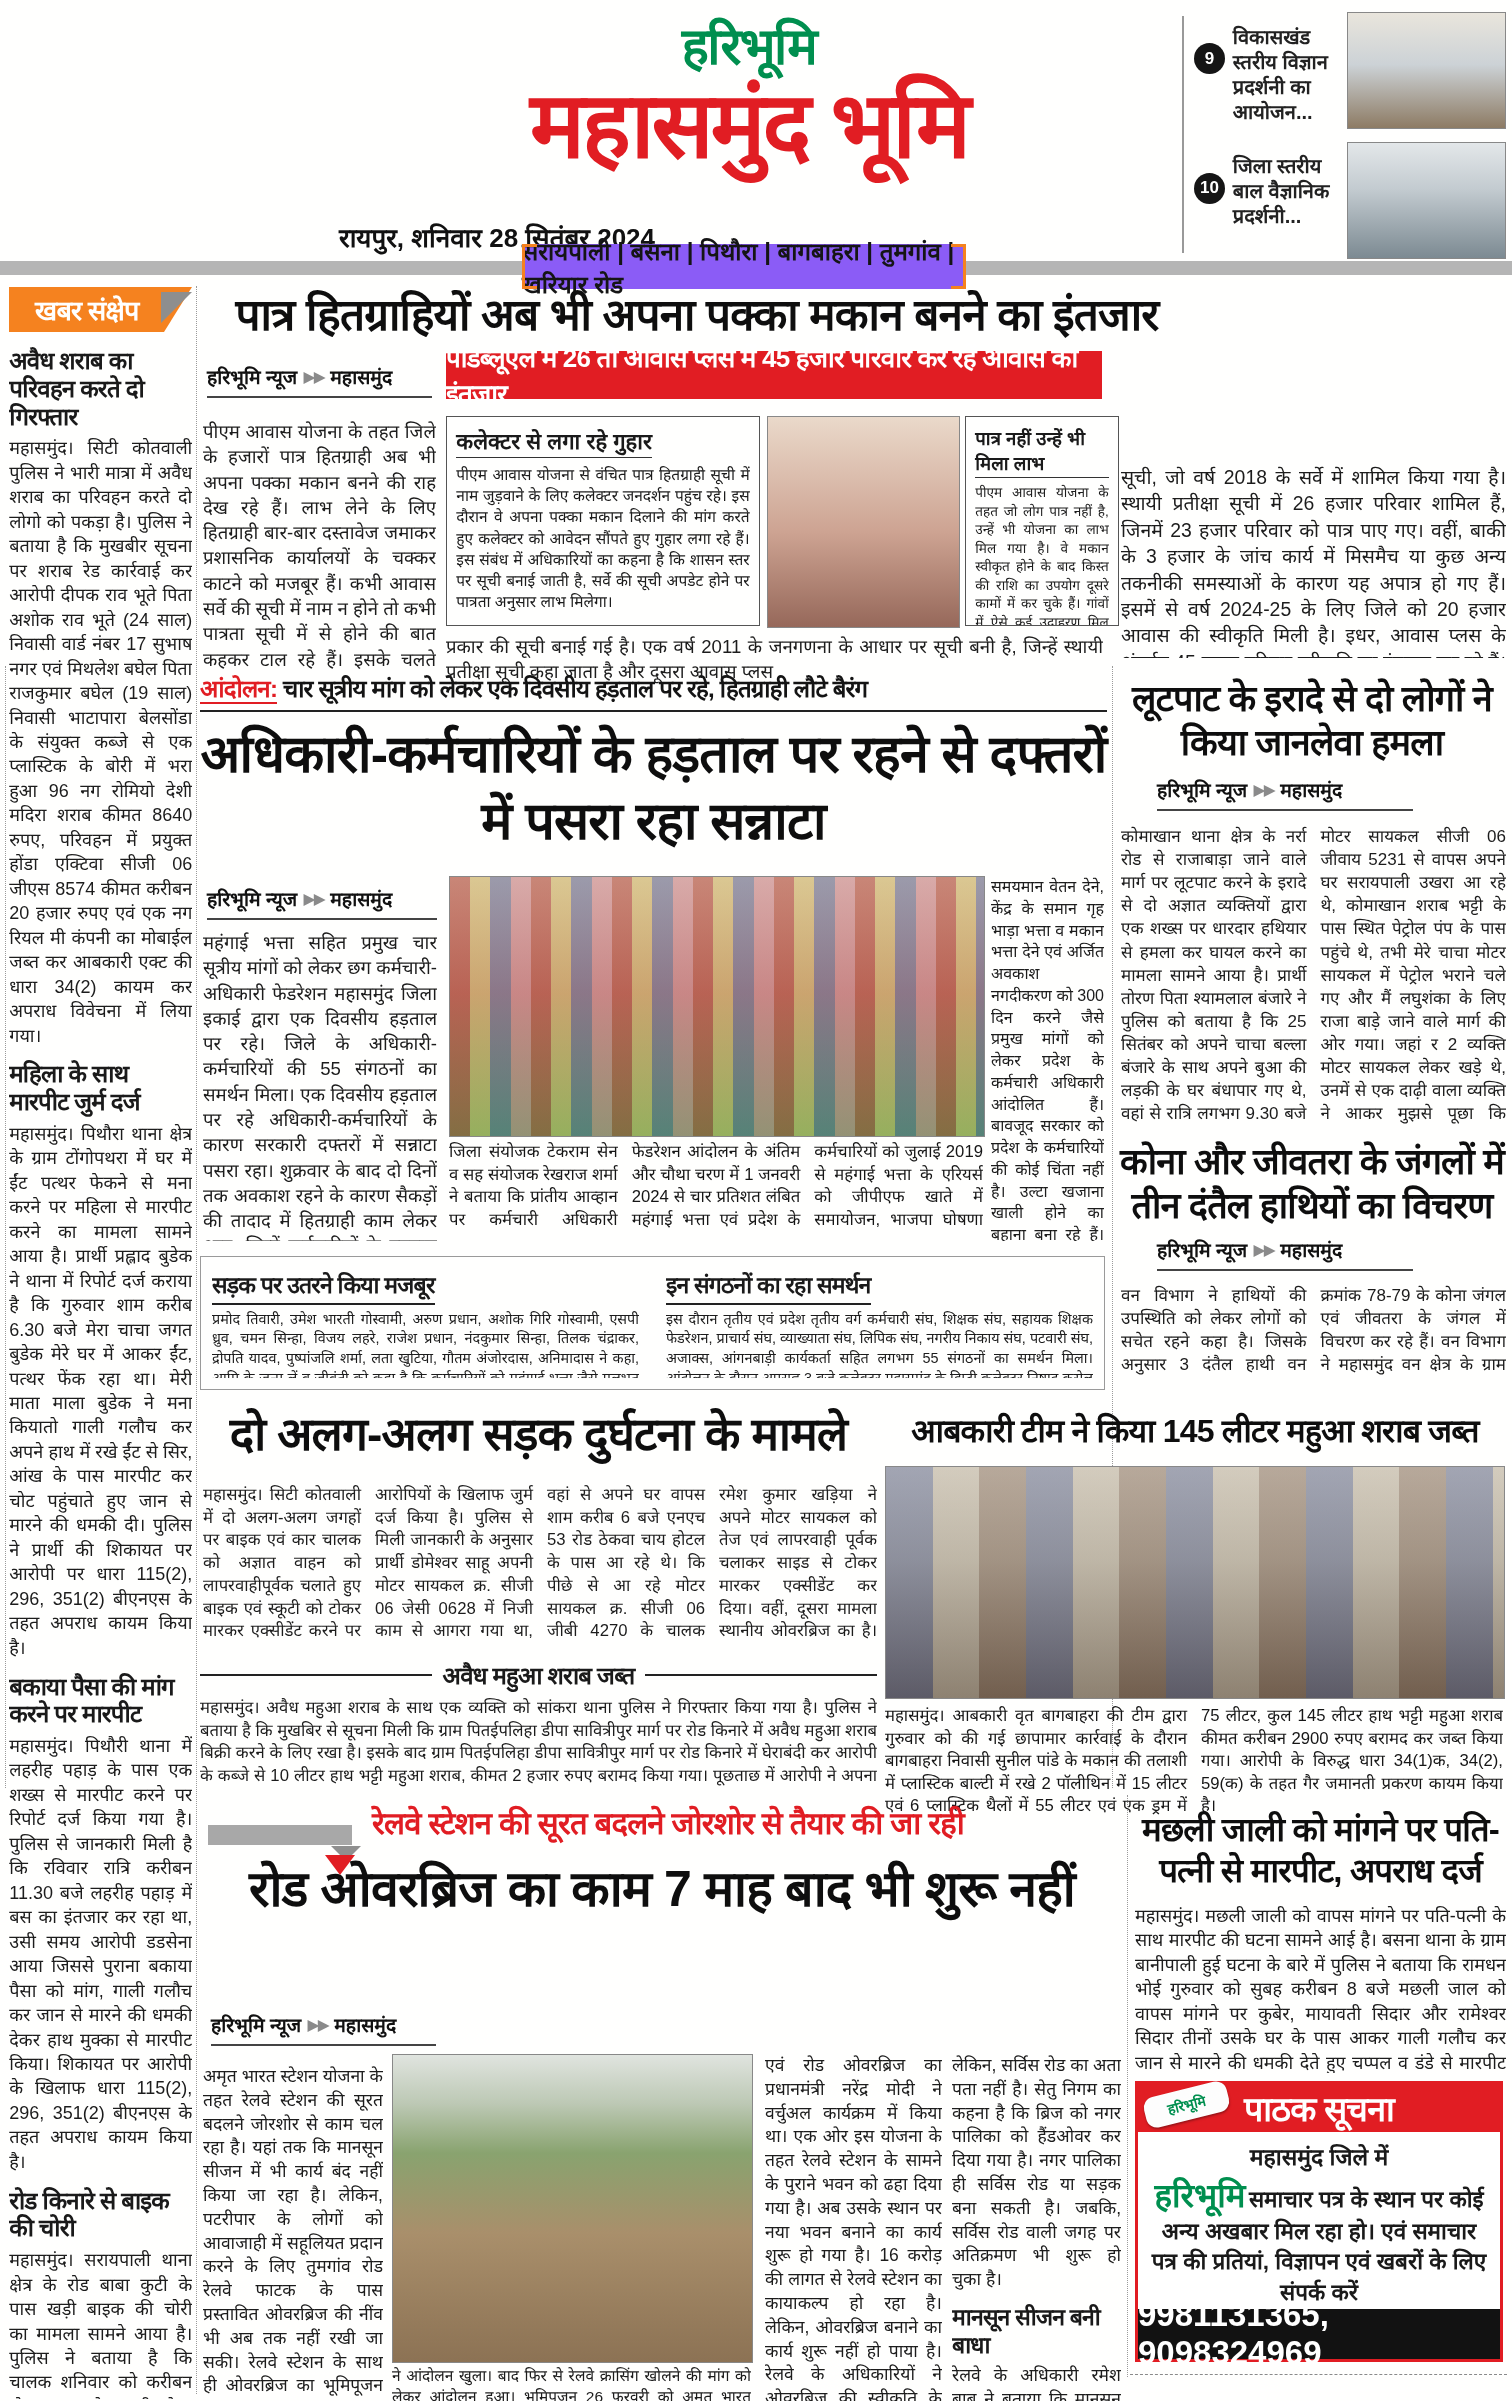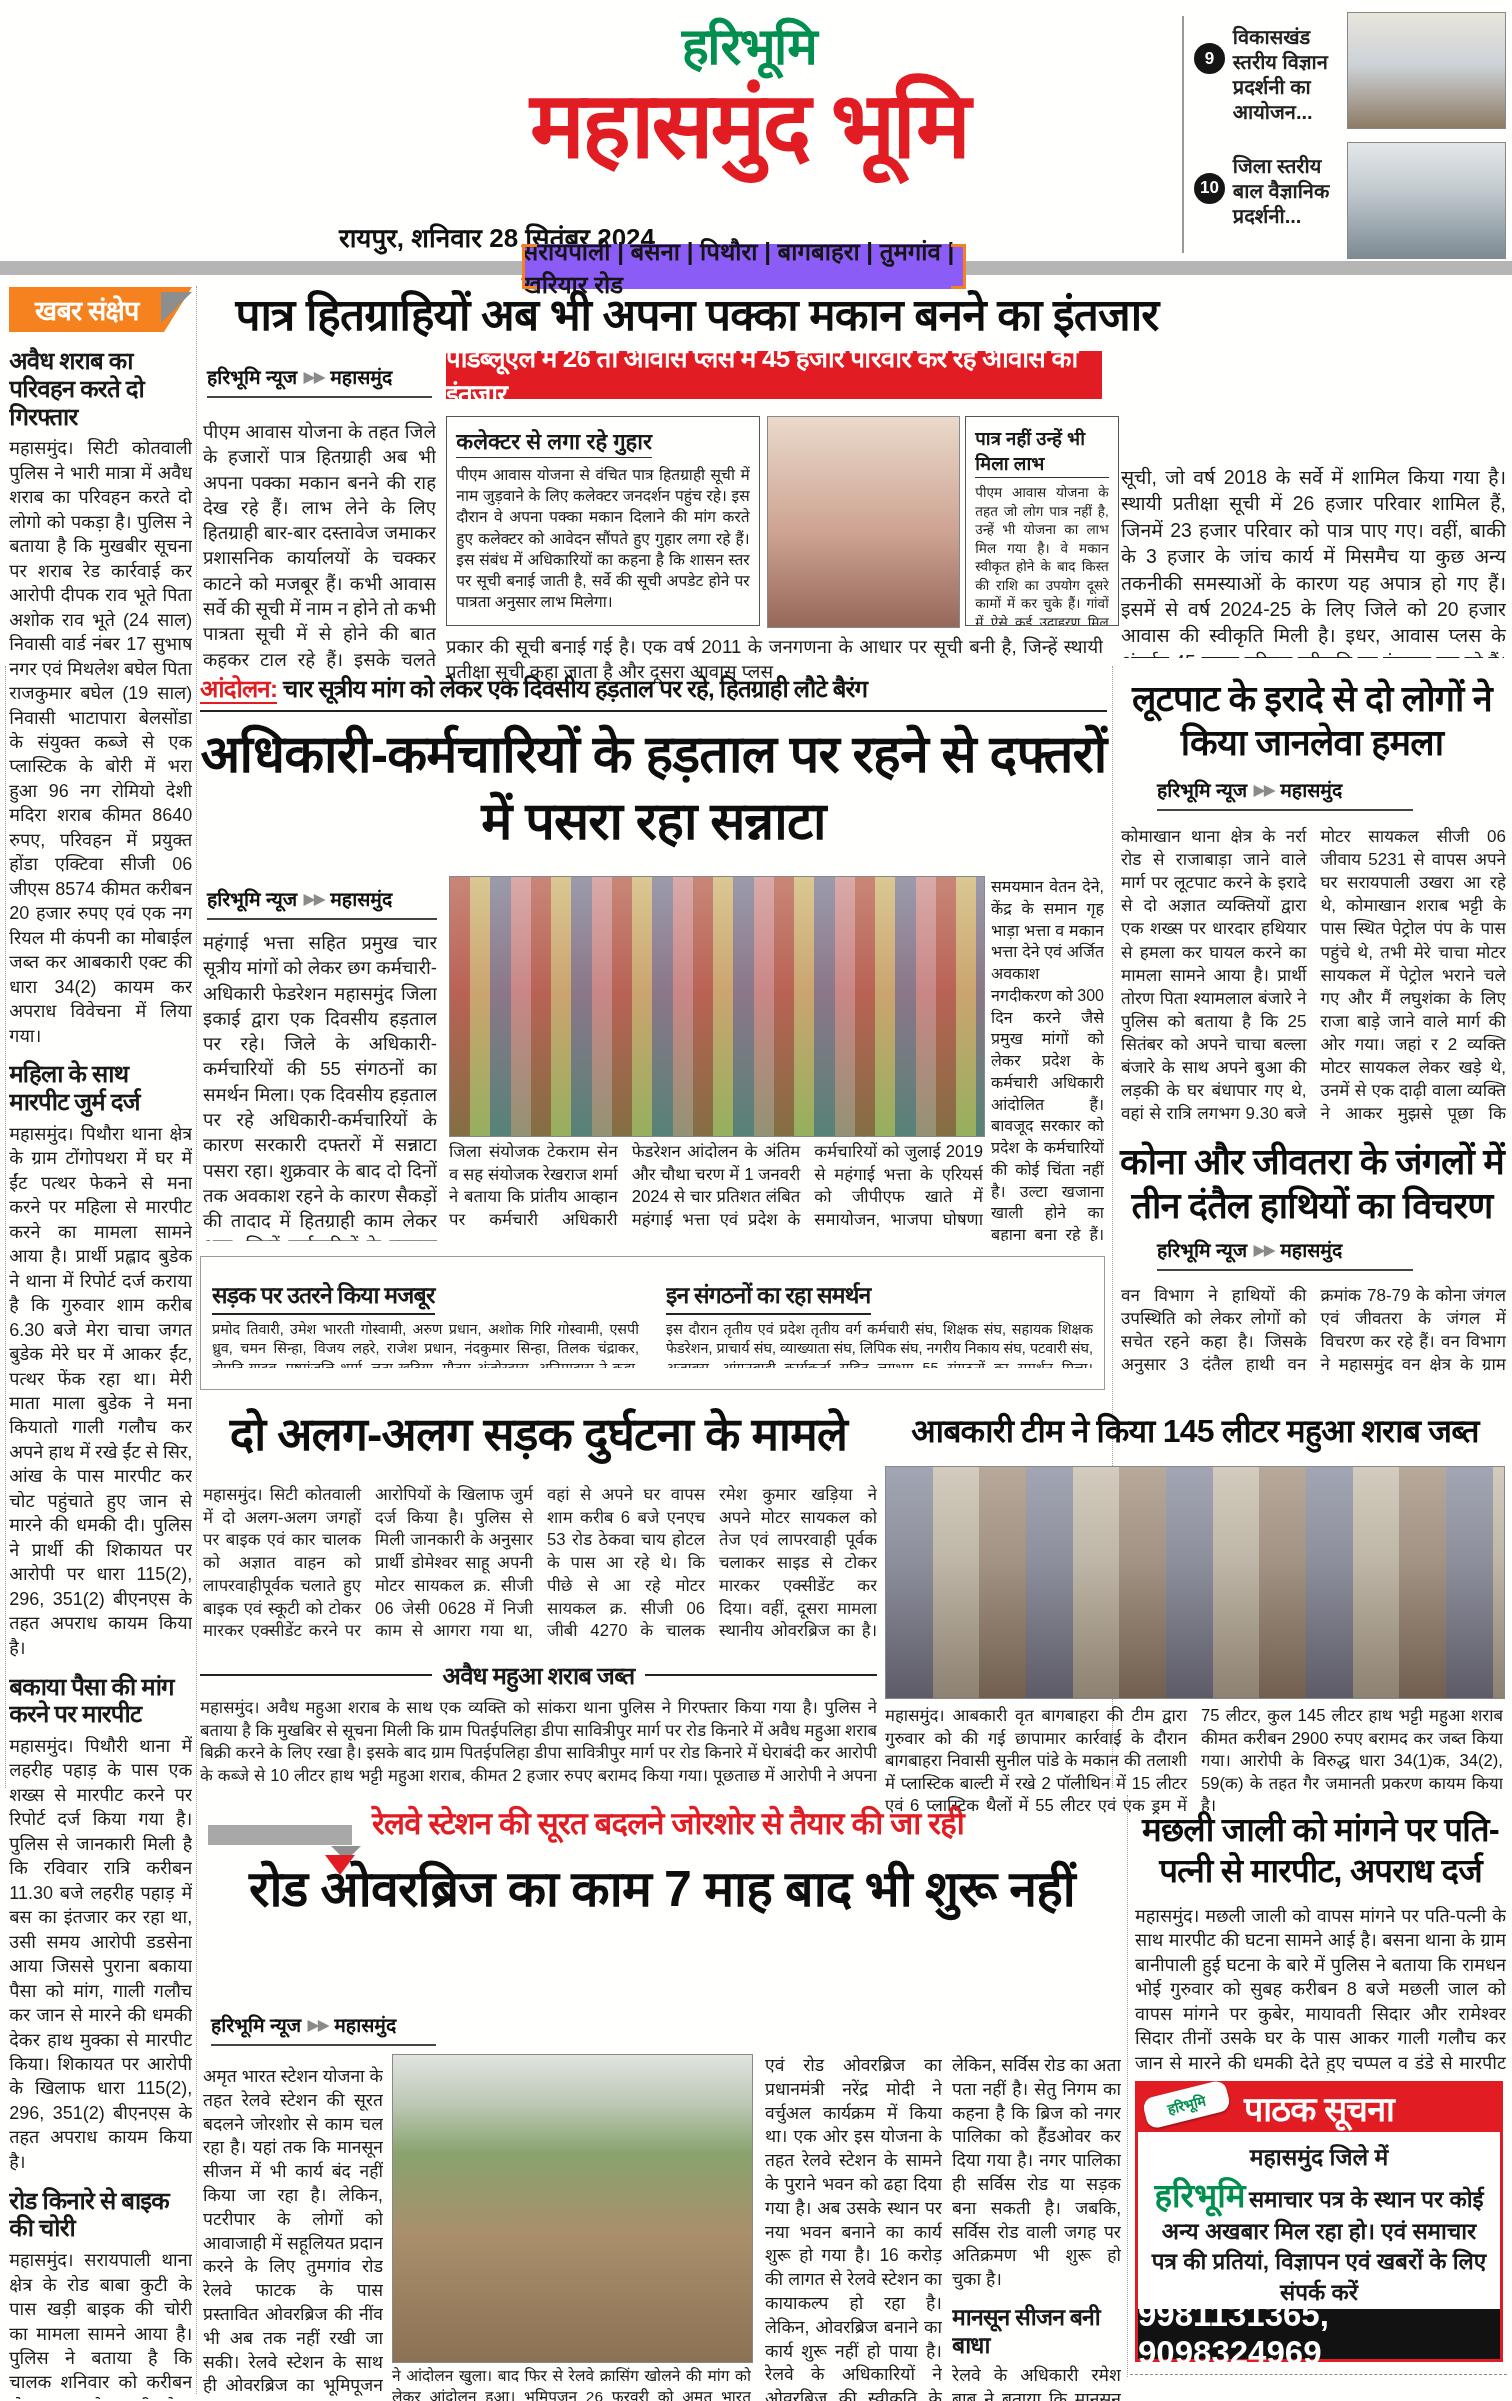--- a/index.html
+++ b/index.html
@@ -123,21 +123,21 @@
     <span>हरिभूमि न्यूज</span>
     <span class="arr">▶▶</span>
     <span>महासमुंद</span>
   </div>
   <div class="abs bt" style="left:203px;top:930px;width:234px;height:311px;font-size:18.6px;overflow:hidden;">महंगाई भत्ता सहित प्रमुख चार सूत्रीय मांगों को लेकर छग कर्मचारी-अधिकारी फेडरेशन महासमुंद जिला इकाई द्वारा एक दिवसीय हड़ताल पर रहे। जिले के अधिकारी-कर्मचारियों की 55 संगठनों का समर्थन मिला। एक दिवसीय हड़ताल पर रहे अधिकारी-कर्मचारियों के कारण सरकारी दफ्तरों में सन्नाटा पसरा रहा। शुक्रवार के बाद दो दिनों तक अवकाश रहने के कारण सैकड़ों की तादाद में हितग्राही काम लेकर आए, जिन्हें कर्मचारियों के हड़ताल में रहने के कारण बैरंग वापस लौटना पड़ा।</div>
 
   <div class="abs photo" style="left:449px;top:876px;width:534px;height:259px;background:repeating-linear-gradient(90deg,rgba(195,70,60,0.45) 0 20px,rgba(235,215,120,0.45) 20px 40px,rgba(95,115,175,0.45) 40px 61px,rgba(230,150,170,0.45) 61px 81px),linear-gradient(180deg,#cdbba8 0%,#b07a68 45%,#4f8f49 100%);"></div>
   <div class="abs bt" style="left:991px;top:876px;width:113px;height:365px;font-size:16px;overflow:hidden;">समयमान वेतन देने, केंद्र के समान गृह भाड़ा भत्ता व मकान भत्ता देने एवं अर्जित अवकाश नगदीकरण को 300 दिन करने जैसे प्रमुख मांगों को लेकर प्रदेश के कर्मचारी अधिकारी आंदोलित हैं। बावजूद सरकार को प्रदेश के कर्मचारियों की कोई चिंता नहीं है। उल्टा खजाना खाली होने का बहाना बना रहे हैं। जो कि कर्मचारियों अधिकारियों के साथ घोर अन्याय है। उन्होंने कहा कि मांगे अविलंब पूरी होने पर फेडरेशन अनिश्चितकालीन आंदोलन के लिए बाध्य होगा, जिसकी संपूर्ण जिम्मेदारी शासन प्रशासन की होगी।</div>
   <div class="abs capt colflow" style="left:449px;top:1141px;width:534px;height:109px;column-count:3;font-size:16.7px;overflow:hidden;">जिला संयोजक टेकराम सेन व सह संयोजक रेखराज शर्मा ने बताया कि प्रांतीय आव्हान पर कर्मचारी अधिकारी फेडरेशन आंदोलन के अंतिम और चौथा चरण में 1 जनवरी 2024 से चार प्रतिशत लंबित महंगाई भत्ता एवं प्रदेश के कर्मचारियों को जुलाई 2019 से महंगाई भत्ता के एरियर्स को जीपीएफ खाते में समायोजन, भाजपा घोषणा पत्रानुसार प्रदेश के शासकीय सेवकों को चार स्तरीय</div>
 
-  <div class="abs" style="left:200px;top:1256px;width:905px;height:134px;border:1.6px solid #9a9a9a;box-sizing:border-box;display:flex;gap:27px;padding:21px 11px;">
+  <div class="abs" style="left:200px;top:1256px;width:905px;height:134px;border:1.6px solid #9a9a9a;box-sizing:border-box;display:flex;gap:27px;padding:11px 11px;">
     <div style="flex:1;overflow:hidden;">
       <div class="subhead-u" style="font-size:23px;">सड़क पर उतरने किया मजबूर</div>
       <div class="bt" style="font-size:14.4px;margin-top:4.7px;">प्रमोद तिवारी, उमेश भारती गोस्वामी, अरुण प्रधान, अशोक गिरि गोस्वामी, एसपी ध्रुव, चमन सिन्हा, विजय लहरे, राजेश प्रधान, नंदकुमार सिन्हा, तिलक चंद्राकर, द्रोपति यादव, पुष्पांजलि शर्मा, लता खुटिया, गौतम अंजोरदास, अनिमादास ने कहा, आमि के जन्म लें व जीवंती को कहा है कि कर्मचारियों को महंगाई भत्ता जैसे मूलभूत अधिकार के लिए सरकार ने सड़क पर उतरने के लिए मजबूर किया है।</div>
     </div>
     <div style="flex:1;overflow:hidden;">
       <div class="subhead-u" style="font-size:23px;">इन संगठनों का रहा समर्थन</div>
       <div class="bt" style="font-size:14.4px;margin-top:4.7px;">इस दौरान तृतीय एवं प्रदेश तृतीय वर्ग कर्मचारी संघ, शिक्षक संघ, सहायक शिक्षक फेडरेशन, प्राचार्य संघ, व्याख्याता संघ, लिपिक संघ, नगरीय निकाय संघ, पटवारी संघ, अजाक्स, आंगनबाड़ी कार्यकर्ता सहित लगभग 55 संगठनों का समर्थन मिला। आंदोलन के दौरान अपराह्न 3 बजे कलेक्टर महासमुंद के डिप्टी कलेक्टर निषाद कसेल ने आंदोलन स्थल में पहुंचकर कर्मचारी अधिकारी फेडरेशन का ज्ञापन प्राप्त किया।</div>
     </div>
   </div>
 

